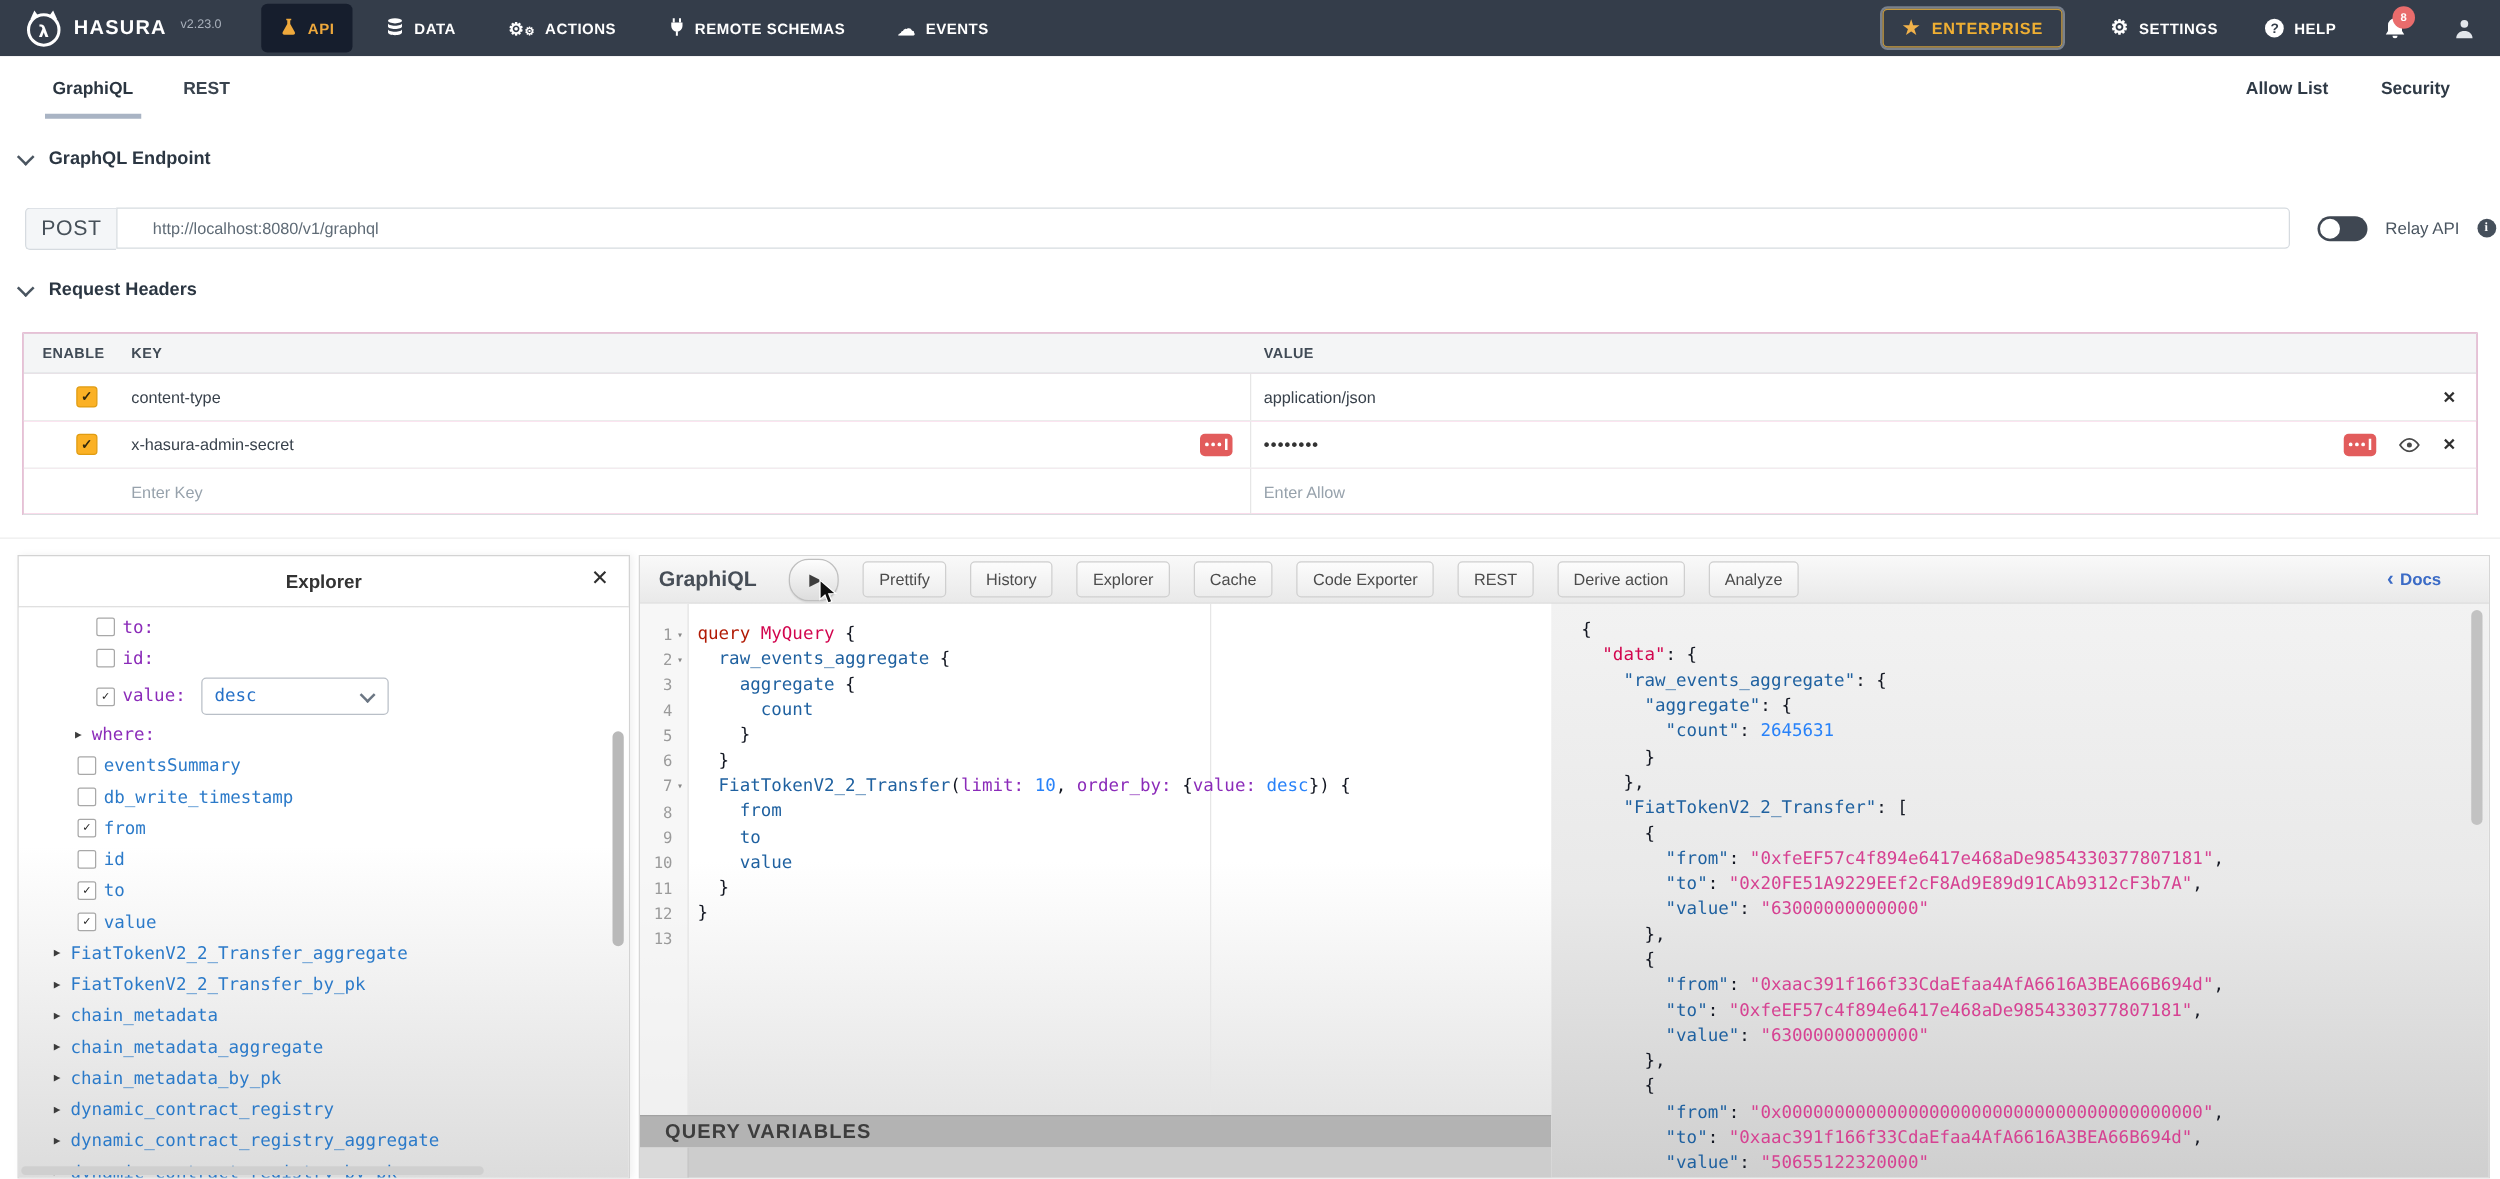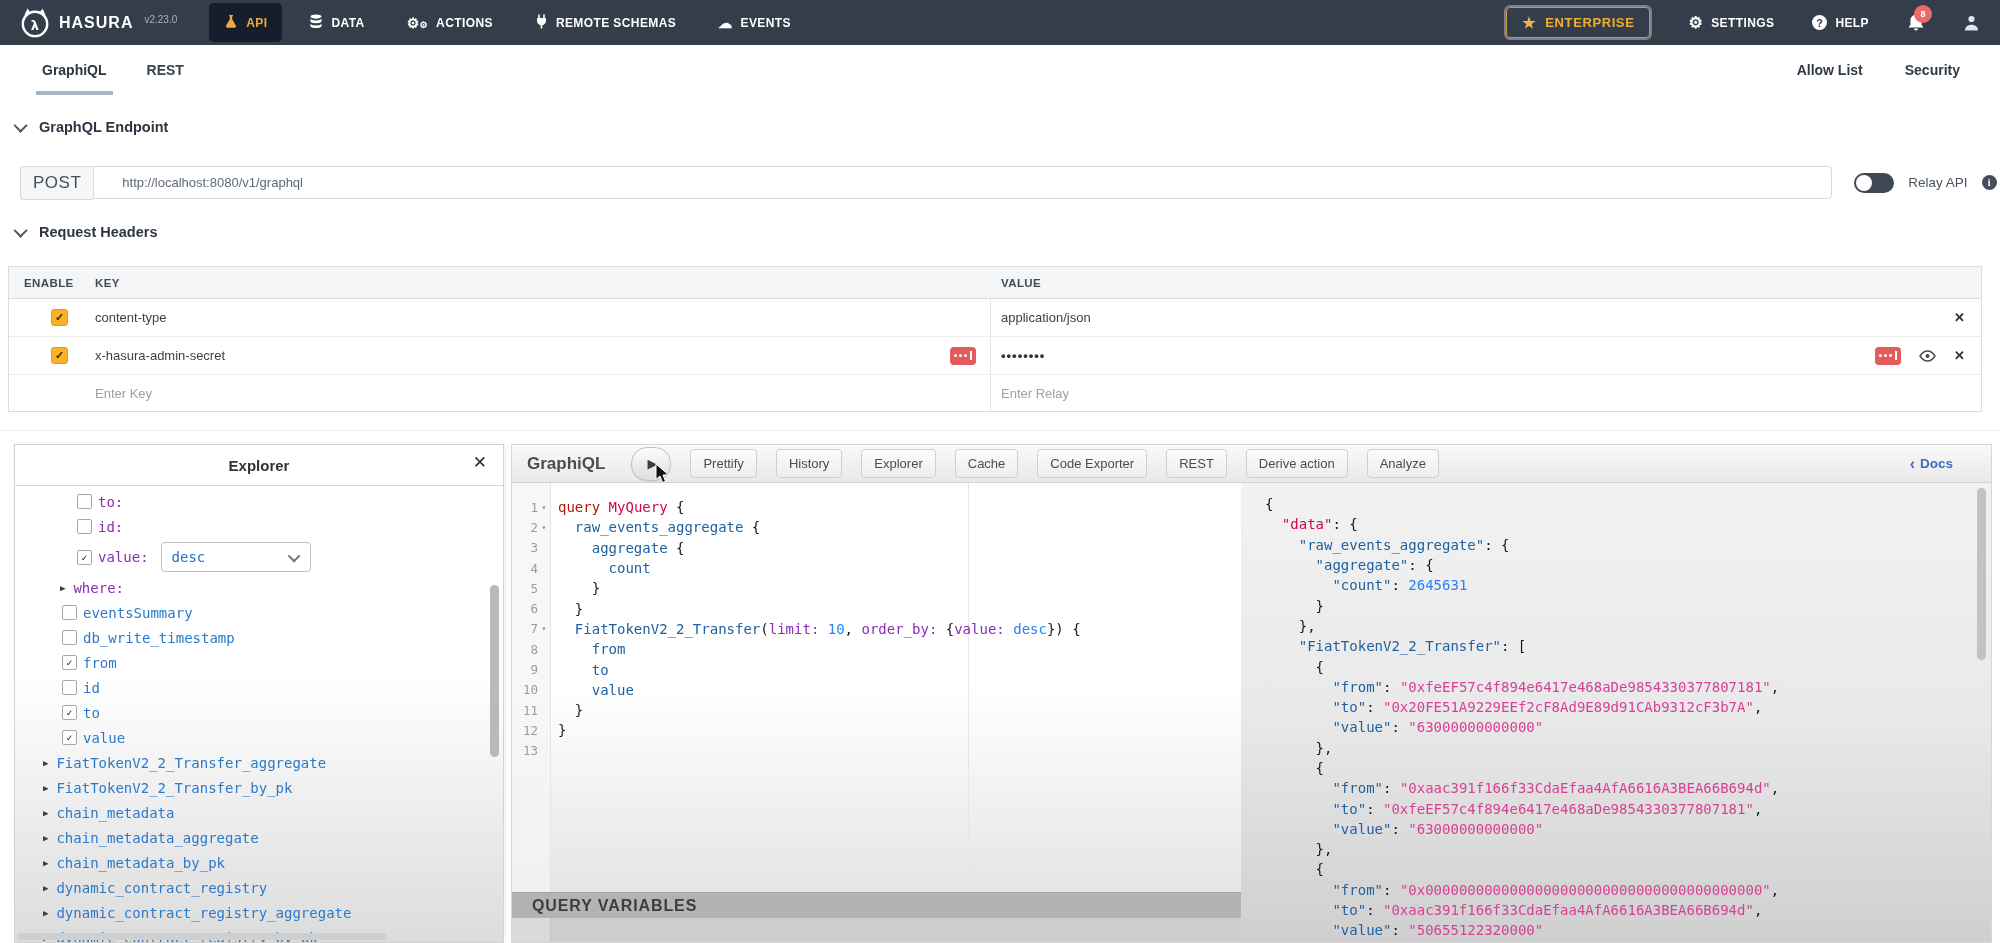--- a/index.html
+++ b/index.html
@@ -58,21 +58,21 @@
              font-family:"Liberation Sans",sans-serif;background:#fff;}
   .relay-group{display:flex;align-items:center;gap:14px;margin-left:22px;}
   .toggle{width:40px;height:20px;border-radius:10px;background:#3f4752;position:relative;cursor:pointer;flex:none;}
   .toggle-knob{position:absolute;left:2px;top:2px;width:16px;height:16px;border-radius:50%;background:#fff;}
   .relay-label{font-size:13.5px;color:#4a5560;white-space:nowrap;}
   .info-icon{width:15px;height:15px;border-radius:50%;background:#454f5b;color:#fff;font-size:10px;
              font-weight:700;display:flex;align-items:center;justify-content:center;cursor:pointer;
              font-family:"Liberation Serif",serif;}
 
   
-  .hdr-table{position:absolute;top:266px;left:8px;right:18px;border:1px solid #dadde0;background:#ec4899;}
+  .hdr-table{position:absolute;top:266px;left:18px;right:18px;border:1px solid #dadde0;background:#ec4899;}
   .hdr-head{display:flex;height:31px;background:#f4f5f6;border-bottom:1px solid #dadde0;align-items:center;
             font-size:11.5px;font-weight:700;color:#414b56;letter-spacing:.4px;}
   .col-enable{width:82px;box-sizing:border-box;padding-left:15px;flex:none;}
   .col-key{width:900px;box-sizing:border-box;padding-left:4px;flex:none;display:flex;align-items:center;height:100%;}
   .col-value{flex:1;box-sizing:border-box;padding-left:10px;display:flex;align-items:center;height:100%;}
   .hdr-row{display:flex;height:37px;align-items:center;border-bottom:1px solid #ececec;background:#fff;}
   .hdr-row:last-child{border-bottom:none;height:36px;}
   .hdr-row .col-key{border-right:1px solid #e6e6e6;}
   .cell-text{font-size:13px;color:#39424c;}
   .cell-placeholder{font-size:13px;color:#97a2ac;}
@@ -344,21 +344,21 @@
         </div>
       </div>
     </div>
 
     <div class="hdr-row">
       <div class="col-enable"></div>
       <div class="col-key">
         <span class="cell-placeholder">Enter Key</span>
       </div>
       <div class="col-value">
-        <span class="cell-placeholder">Enter Relay</span>
+        <span class="cell-placeholder">Enter Allow</span>
       </div>
     </div>
   </div>
 
   <div class="gql">
 
     <div class="explorer">
       <div class="xp-header">
         <span class="xp-title">Explorer</span>
         <span class="xp-close">✕</span>

